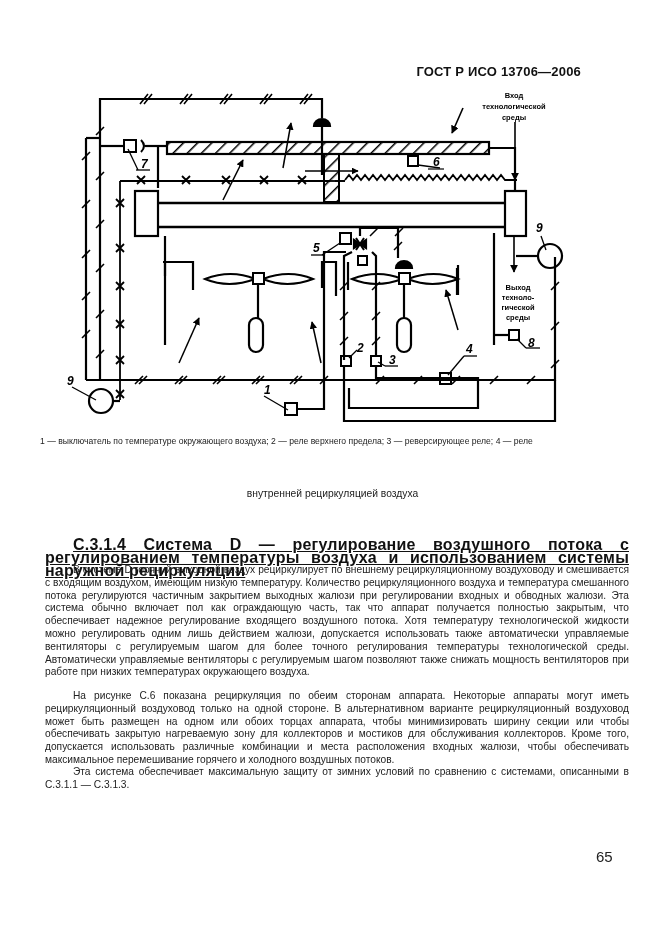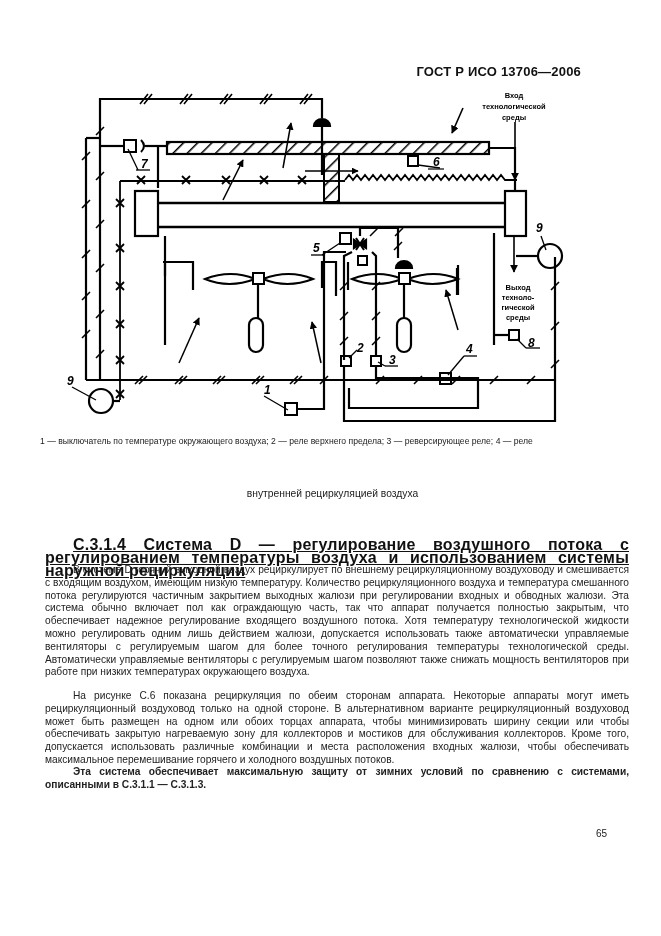--- a/index.html
+++ b/index.html
@@ -5,23 +5,23 @@
   html, body { margin: 0; padding: 0; background: #ffffff; }
   body { width: 661px; height: 936px; position: relative; overflow: hidden; font-family: "Liberation Sans", sans-serif; color: #111; }
   .header-std { position: absolute; top: 64px; right: 80px; font-weight: bold; font-size: 13px; letter-spacing: 0.2px; }
   .figure { position: absolute; left: 55px; top: 80px; width: 530px; height: 345px; }
   .legend { position: absolute; left: 40px; top: 436px; width: 585px; font-size: 8.6px; line-height: 11.5px; text-align: left; color: #222; }
   .caption { position: absolute; left: 40px; top: 487px; width: 585px; font-size: 10.3px; line-height: 13.5px; text-align: center; color: #222; }
   .section-title { position: absolute; left: 45px; top: 538px; width: 584px; font-size: 16px; line-height: 13px; font-weight: bold; text-align: justify; text-indent: 28px; letter-spacing: 0.2px; text-decoration: underline; }
   .body-text { position: absolute; left: 45px; width: 584px; font-size: 10.2px; line-height: 12.8px; text-align: justify; color: #222; }
   .p1 { top: 564px; }
   .p2 { top: 690px; }
-  .p3 { top: 766px; font-weight: bold; }
+  .p3 { top: 766px; }
   .indent { text-indent: 28px; }
-  .page-number { position: absolute; top: 828px; left: 572px; font-size: 10px; color: #222; padding-left: 24px; }
+  .page-number { position: absolute; top: 848px; left: 572px; font-size: 15px; color: #222; padding-left: 24px; }
   .diagram-label { font-family: "Liberation Sans", sans-serif; font-weight: bold; font-style: italic; font-size: 12px; }
   .diagram-small { font-family: "Liberation Sans", sans-serif; font-weight: bold; font-size: 7.5px; }
 </style>
 </head>
 <body>
 
 <div class="header-std">ГОСТ Р ИСО 13706—2006</div>
 
 <div class="figure">
 <svg width="530" height="345" viewBox="55 80 530 345" xmlns="http://www.w3.org/2000/svg" stroke="#000" fill="none" stroke-width="2.2">

